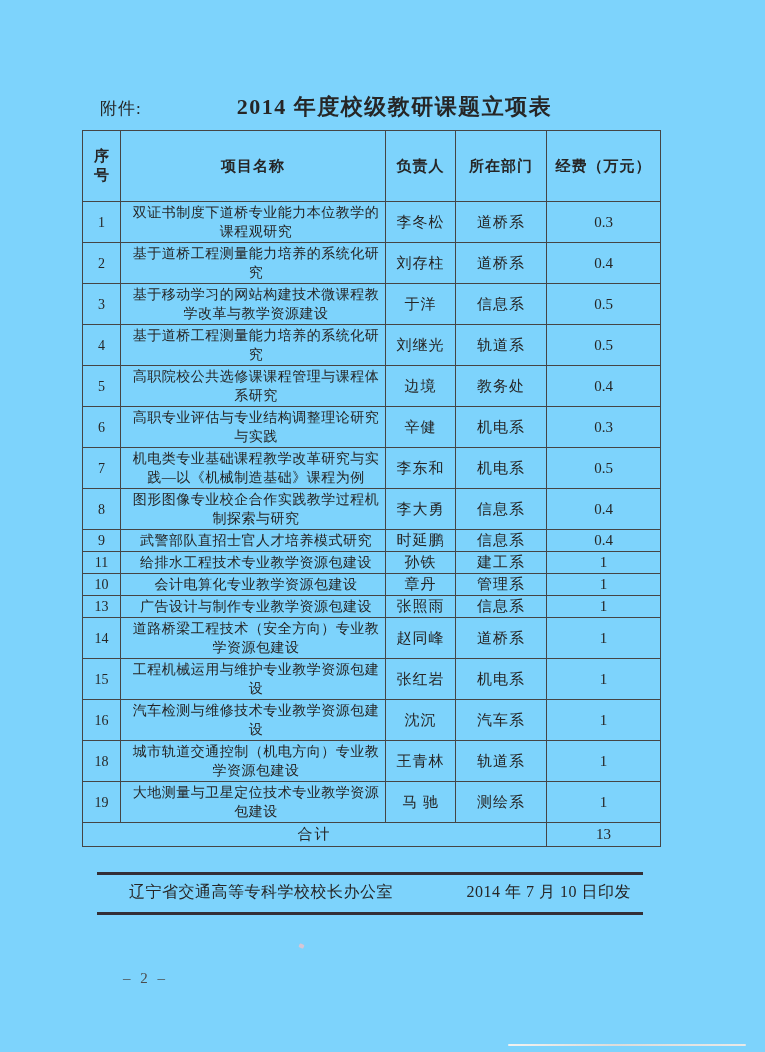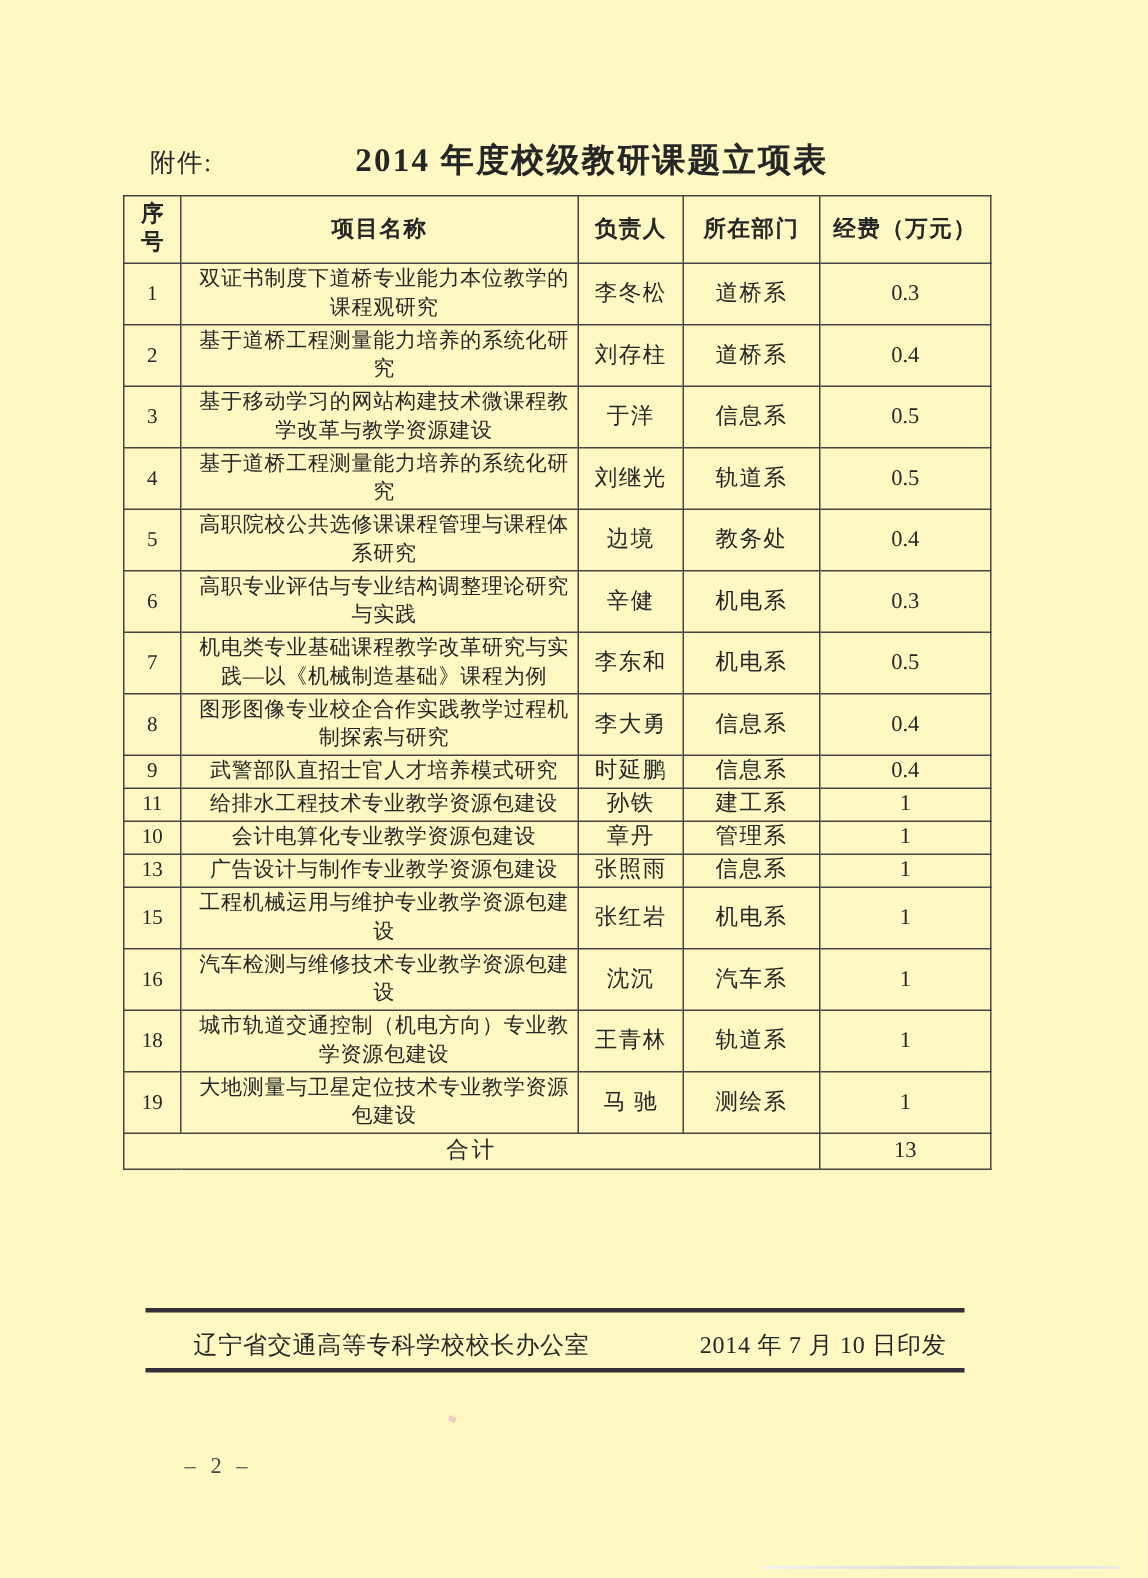--- a/index.html
+++ b/index.html
@@ -3,21 +3,21 @@
 <meta charset="utf-8">
 <style>
   html,body{margin:0;padding:0;}
   body{
     width:765px;height:1052px;
     background:#e9e9e9;
     font-family:"Liberation Serif","DejaVu Serif",serif;
   }
   .page{
     position:relative;width:765px;height:1052px;overflow:hidden;
-    background:#fef9c3;color:#262626;
+    background:#7dd3fc;color:#262626;
   }
   
   .attachment{
     position:absolute;left:100px;top:97px;
     font-size:17px;letter-spacing:1px;
   }
   .doc-title{
     position:absolute;left:0;right:0;top:92px;margin:0;
     padding-left:24px;text-align:center;
     font-size:22px;font-weight:bold;letter-spacing:1.5px;
@@ -31,38 +31,38 @@
     border:1.6px solid #454545;
     vertical-align:middle;
     padding:1px 0;
     font-size:15px;line-height:19px;
     text-align:center;
   }
   .approval th{
     font-weight:bold;letter-spacing:1px;
     height:40px;
   }
-  .approval th.h-index{letter-spacing:0;line-height:19px;padding:2px 4px;}
+  .approval th.h-index{letter-spacing:0;line-height:19px;padding:15px 4px;}
   .approval td.c-project{
     text-align:center;
     padding:1px 3px 1px 9px;
     font-size:14px;letter-spacing:.5px;
   }
   .approval td.c-no{font-size:14px;}
   .approval td.c-leader{letter-spacing:1px;}
   .approval td.c-dept{letter-spacing:1px;}
   .approval td.c-fund{font-size:15px;}
   .approval td.c-total-label{height:21px;letter-spacing:2px;}
   
   .rule{position:absolute;left:97px;width:546px;height:3px;background:#332f36;}
   .rule-top{top:872px;}
   .rule-bottom{top:912px;}
   .issue-line{
     position:absolute;left:97px;top:882px;width:546px;box-sizing:border-box;
-    display:flex;justify-content:space-between;align-items:center;
+    display:flex;justify-content:space-between;align-items:flex-start;
     padding:0 12px 0 32px;height:30px;
     font-size:16px;letter-spacing:.5px;
   }
   .page-number{
     position:absolute;left:123px;top:970px;
     font-size:15px;letter-spacing:3px;color:#4c4c4c;
   }
   
   .scan-smudge{
     position:absolute;left:508px;top:1044px;width:238px;height:2px;
@@ -178,20 +178,27 @@
     <td class="c-fund">1</td>
   </tr>
         <tr>
     <td class="c-no">13</td>
     <td class="c-project">广告设计与制作专业教学资源包建设</td>
     <td class="c-leader">张照雨</td>
     <td class="c-dept">信息系</td>
     <td class="c-fund">1</td>
   </tr>
         <tr>
+    <td class="c-no">14</td>
+    <td class="c-project">道路桥梁工程技术（安全方向）专业教学资源包建设</td>
+    <td class="c-leader">赵同峰</td>
+    <td class="c-dept">道桥系</td>
+    <td class="c-fund">1</td>
+  </tr>
+        <tr>
     <td class="c-no">15</td>
     <td class="c-project">工程机械运用与维护专业教学资源包建设</td>
     <td class="c-leader">张红岩</td>
     <td class="c-dept">机电系</td>
     <td class="c-fund">1</td>
   </tr>
         <tr>
     <td class="c-no">16</td>
     <td class="c-project">汽车检测与维修技术专业教学资源包建设</td>
     <td class="c-leader">沈沉</td>

